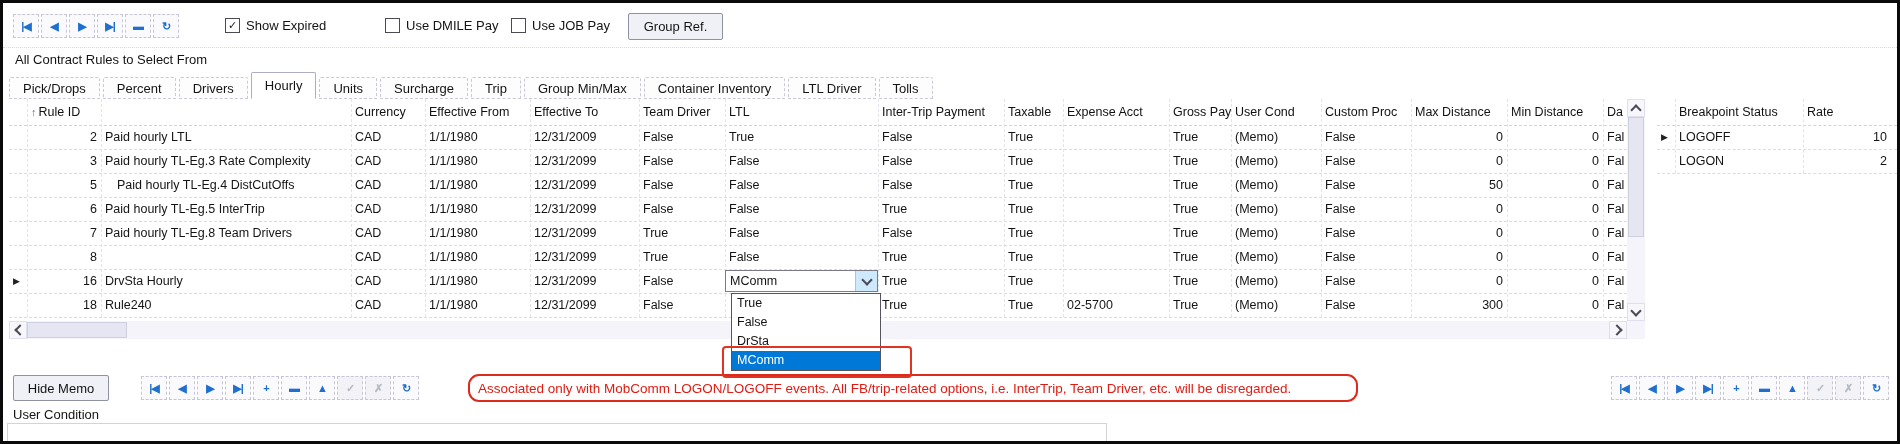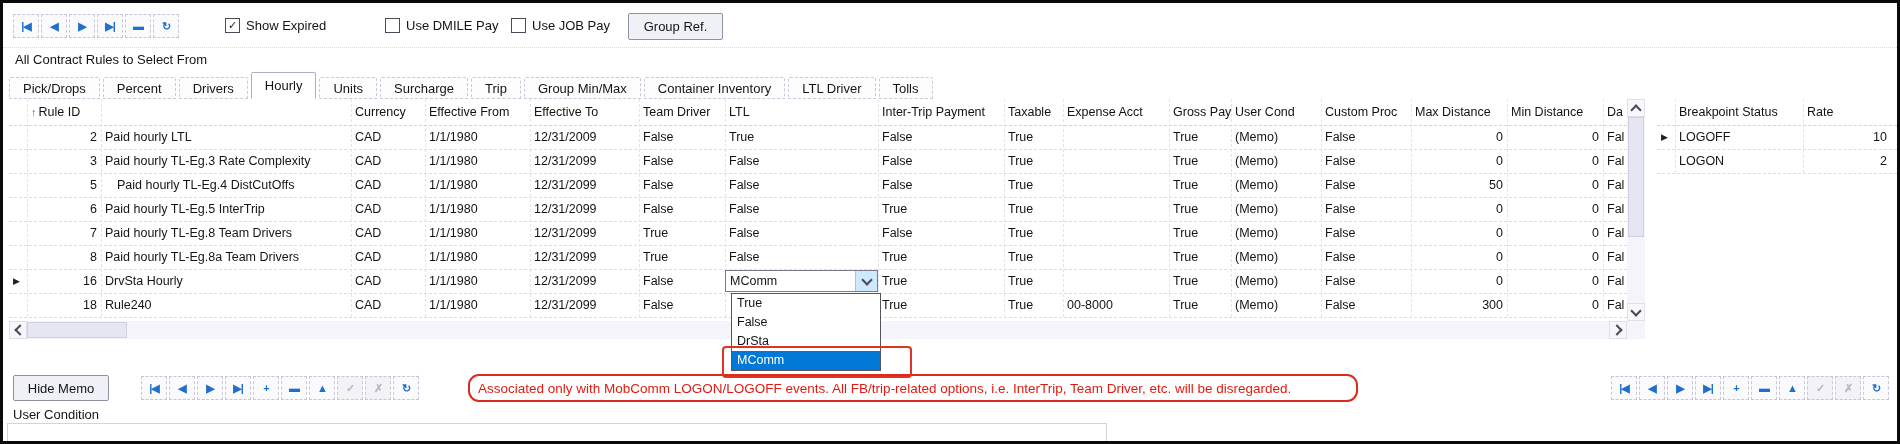--- a/index.html
+++ b/index.html
@@ -221,21 +221,20 @@
         <div class="cell" style="left: 1160px; width: 62px; top: 0px;">True</div>
         <div class="cell" style="left: 1222px; width: 90px; top: 0px;">(Memo)</div>
         <div class="cell" style="left: 1312px; width: 90px; top: 0px;">False</div>
         <div class="cell r" style="left: 1402px; width: 96px; top: 0px;">0</div>
         <div class="cell r" style="left: 1498px; width: 96px; top: 0px;">0</div>
         <div class="cell" style="left: 1594px; width: 24px; top: 0px;">Fal</div>
       </div>
       <div class="hline" style="top: 146px; width: 1618px;"></div>
       <div class="grow" style="top: 146px; width: 1618px; height: 24px; position: absolute;">
         <div class="cell r" style="left: 18px; width: 74px; top: 0px;">8</div>
-        <div class="cell" style="left: 92px; width: 250px; top: 0px;">Paid hourly TL-Eg.8a Team Drivers</div>
         <div class="cell" style="left: 342px; width: 74px; top: 0px;">CAD</div>
         <div class="cell" style="left: 416px; width: 105px; top: 0px;">1/1/1980</div>
         <div class="cell" style="left: 521px; width: 109px; top: 0px;">12/31/2099</div>
         <div class="cell" style="left: 630px; width: 86px; top: 0px;">True</div>
         <div class="cell" style="left: 716px; width: 153px; top: 0px;">False</div>
         <div class="cell" style="left: 869px; width: 126px; top: 0px;">True</div>
         <div class="cell" style="left: 995px; width: 59px; top: 0px;">True</div>
         <div class="cell" style="left: 1054px; width: 106px; top: 0px;"></div>
         <div class="cell" style="left: 1160px; width: 62px; top: 0px;">True</div>
         <div class="cell" style="left: 1222px; width: 90px; top: 0px;">(Memo)</div>
@@ -273,21 +272,21 @@
       <div class="grow" style="top: 194px; width: 1618px; height: 24px; position: absolute;">
         <div class="cell r" style="left: 18px; width: 74px; top: 0px;">18</div>
         <div class="cell" style="left: 92px; width: 250px; top: 0px;">Rule240</div>
         <div class="cell" style="left: 342px; width: 74px; top: 0px;">CAD</div>
         <div class="cell" style="left: 416px; width: 105px; top: 0px;">1/1/1980</div>
         <div class="cell" style="left: 521px; width: 109px; top: 0px;">12/31/2099</div>
         <div class="cell" style="left: 630px; width: 86px; top: 0px;">False</div>
         <div class="cell" style="left: 716px; width: 153px; top: 0px;"></div>
         <div class="cell" style="left: 869px; width: 126px; top: 0px;">True</div>
         <div class="cell" style="left: 995px; width: 59px; top: 0px;">True</div>
-        <div class="cell" style="left: 1054px; width: 106px; top: 0px;">00-8000</div>
+        <div class="cell" style="left: 1054px; width: 106px; top: 0px;">02-5700</div>
         <div class="cell" style="left: 1160px; width: 62px; top: 0px;">True</div>
         <div class="cell" style="left: 1222px; width: 90px; top: 0px;">(Memo)</div>
         <div class="cell" style="left: 1312px; width: 90px; top: 0px;">False</div>
         <div class="cell r" style="left: 1402px; width: 96px; top: 0px;">300</div>
         <div class="cell r" style="left: 1498px; width: 96px; top: 0px;">0</div>
         <div class="cell" style="left: 1594px; width: 24px; top: 0px;">Fal</div>
       </div>
       <div class="hline" style="top: 218px; width: 1618px;"></div>
       <div class="hline" style="top: 26px; width: 1618px; border-top-color: rgb(210, 210, 224);"></div>
       <div class="vline" style="left: 18px; height: 218px;"></div>

